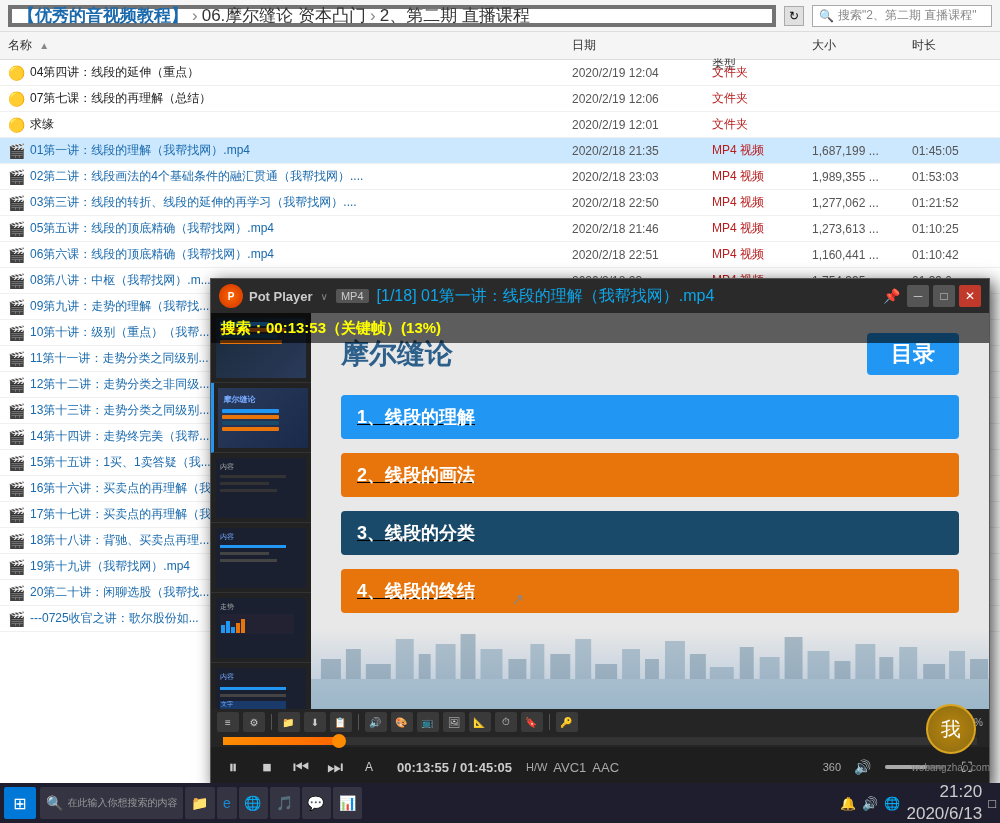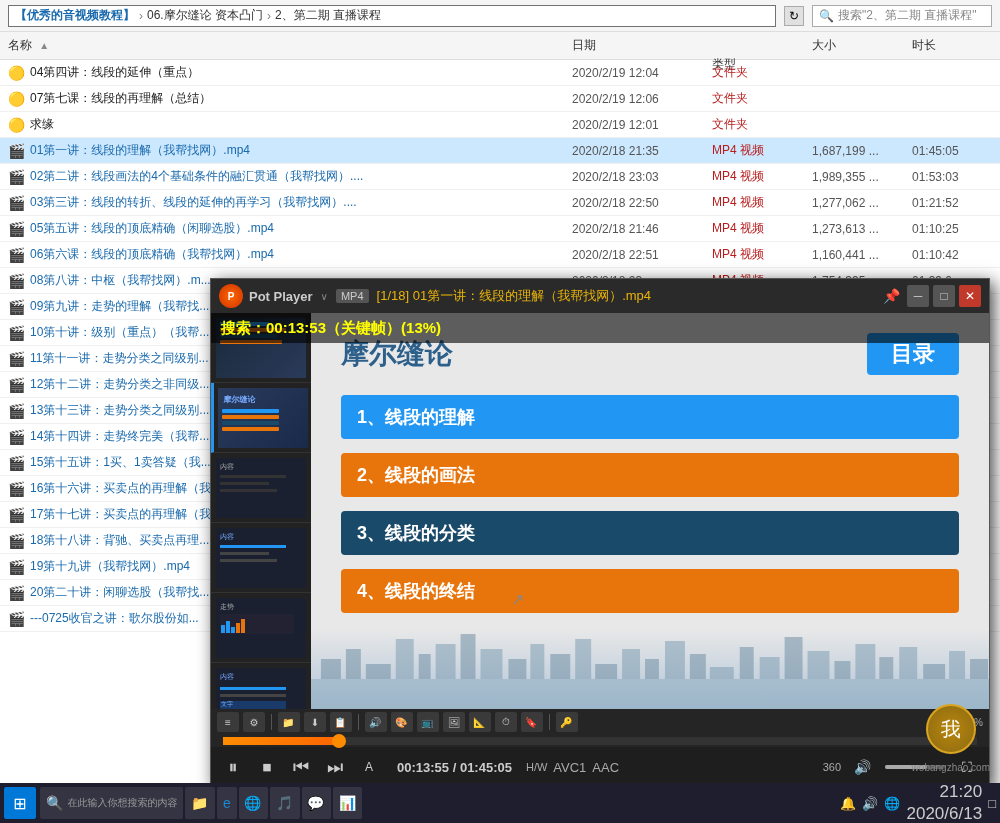--- a/index.html
+++ b/index.html
@@ -30,24 +30,24 @@
       background: #f5f5f5;
       border-bottom: 1px solid #ddd;
       padding: 0 8px;
       gap: 4px;
     }
     .address-bar-path {
       display: flex;
       align-items: center;
       flex: 1;
       background: #fff;
-      border: 1px solid #737373;
+      border: 4px solid #737373;
       height: 22px;
       padding: 0 6px;
-      font-size: 12px;
+      font-size: 17px;
       color: #333;
       gap: 4px;
     }
     .address-bar-path .sep {
       color: #888;
     }
     .search-box {
       display: flex;
       align-items: center;
       background: #fff;
@@ -162,22 +162,22 @@
     }
     .pp-format-badge {
       background: #555;
       color: #ccc;
       font-size: 11px;
       padding: 1px 5px;
       border-radius: 2px;
       margin-right: 8px;
     }
     .pp-file-title {
-      color: #eab308;
-      font-size: 13px;
+      color: #0ea5e9;
+      font-size: 16px;
       flex: 1;
       overflow: hidden;
       text-overflow: ellipsis;
       white-space: nowrap;
     }
     .pp-pin-icon {
       color: #aaa;
       font-size: 14px;
       margin-right: 6px;
     }
@@ -311,20 +311,21 @@
       font-weight: bold;
       padding: 6px 24px;
       border-radius: 4px;
       margin-left: auto;
     }
     .slide-items {
       display: flex;
       flex-direction: column;
       padding: 10px 30px;
       gap: 14px;
+      text-decoration: underline;
     }
     .slide-item {
       height: 44px;
       display: flex;
       align-items: center;
       padding: 0 16px;
       border-radius: 4px;
       font-size: 18px;
       font-weight: bold;
       color: white;
@@ -629,21 +630,21 @@
       <div class="file-row">
       <div class="file-icon">🎬</div>
       <div class="file-name">03第三讲：线段的转折、线段的延伸的再学习（我帮找网）....</div>
       <div class="file-date">2020/2/18 22:50</div>
       <div class="file-type">MP4 视频</div>
       <div class="file-size">1,277,062 ...</div>
       <div class="file-dur">01:21:52</div>
     </div>
       <div class="file-row">
       <div class="file-icon">🎬</div>
-      <div class="file-name">05第五讲：线段的顶底精确（闲聊选股）.mp4</div>
+      <div class="file-name">05第五讲：线段的顶底精确（我帮找网）.mp4</div>
       <div class="file-date">2020/2/18 21:46</div>
       <div class="file-type">MP4 视频</div>
       <div class="file-size">1,273,613 ...</div>
       <div class="file-dur">01:10:25</div>
     </div>
       <div class="file-row">
       <div class="file-icon">🎬</div>
       <div class="file-name">06第六课：线段的顶底精确（我帮找网）.mp4</div>
       <div class="file-date">2020/2/18 22:51</div>
       <div class="file-type">MP4 视频</div>

